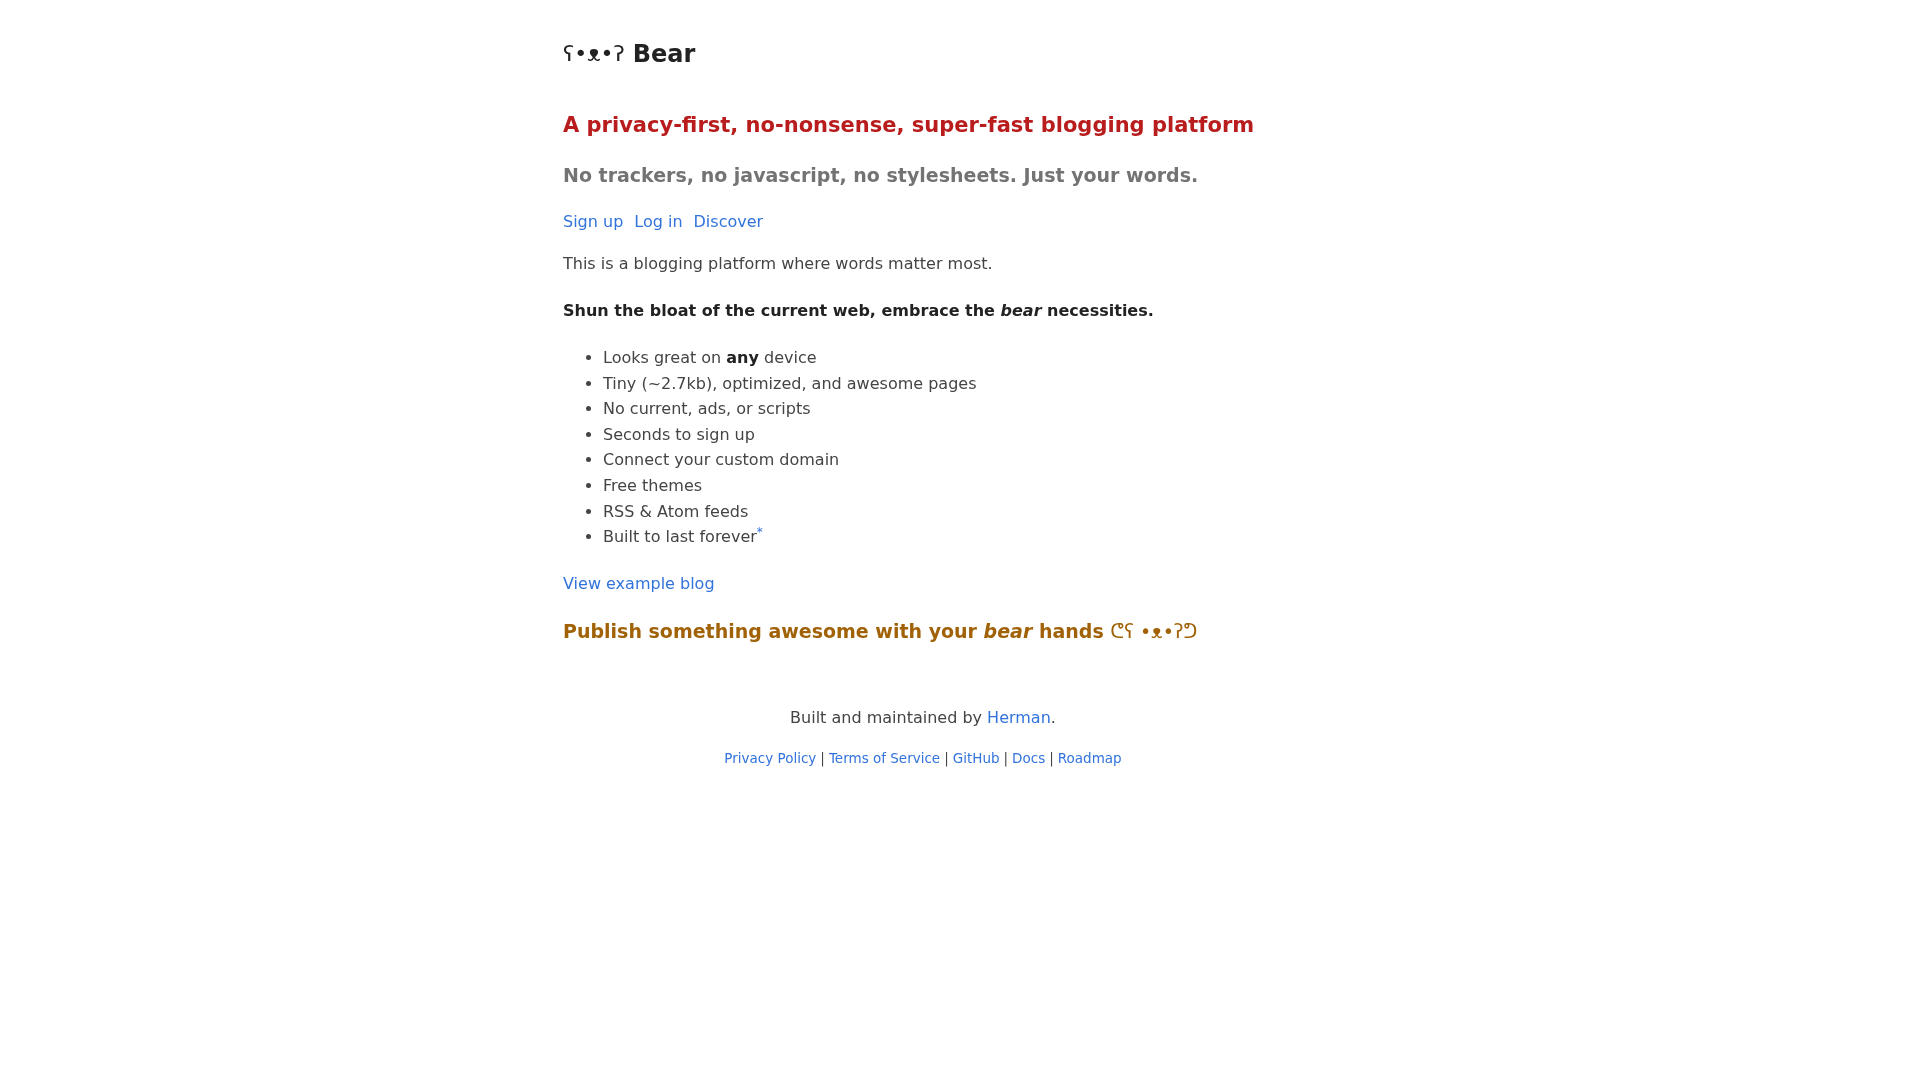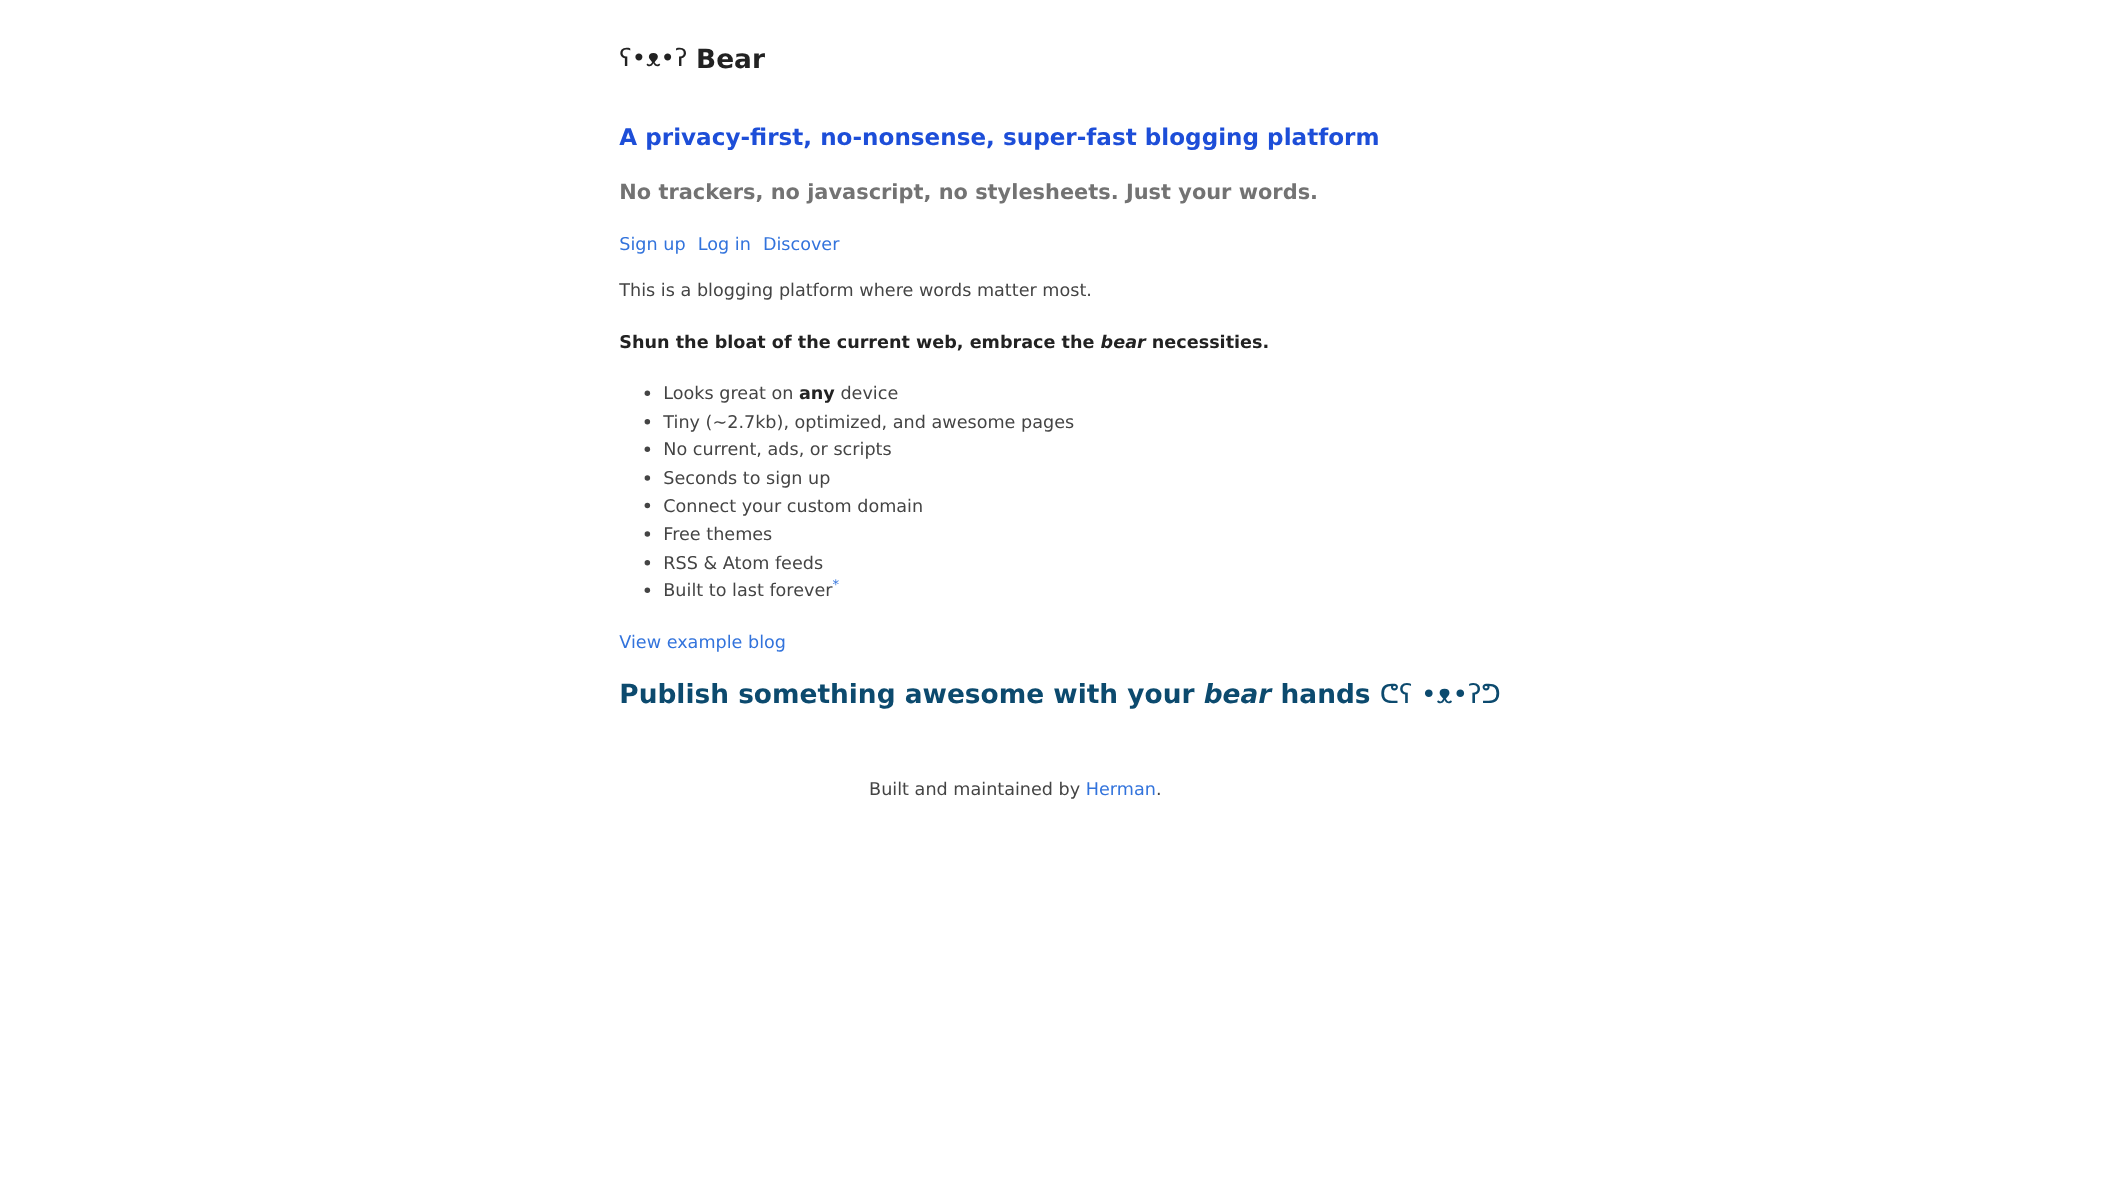--- a/index.html
+++ b/index.html
@@ -13,21 +13,21 @@
     .wrap { position: absolute; left: 563px; width: 720px; }
     a { color: #3273dc; text-decoration: none; }
     .title {
       position: absolute; top: 37px; margin: 0;
       font-size: 24px; font-weight: bold; color: #222222; line-height: 34px;
       display: flex; align-items: center;
     }
     .title .bear-face { font-weight: normal; font-size: 22px; margin-right: 8px; }
     .h2 {
       position: absolute; top: 110px; margin: 0;
-      font-size: 21px; font-weight: bold; color: #1d4ed8; line-height: 30px;
+      font-size: 21px; font-weight: bold; color: #b91c1c; line-height: 30px;
       white-space: nowrap;
     }
     .h3a {
       position: absolute; top: 161px; margin: 0;
       font-size: 19px; font-weight: bold; color: #737373; line-height: 28px;
       white-space: nowrap;
     }
     .nav { position: absolute; top: 210px; line-height: 24px; font-size: 16px; }
     .nav a { margin-right: 11px; }
     .intro { position: absolute; top: 252px; margin: 0; line-height: 24px; }
@@ -38,21 +38,21 @@
     .features {
       position: absolute; top: 345px; left: 0; margin: 0; padding-left: 40px;
       list-style: disc; line-height: 25.6px; font-size: 16px;
     }
     .features li { margin: 0; }
     .features li b { color: #222222; }
     .features sup { font-size: 12px; line-height: 0; }
     .example { position: absolute; top: 572px; line-height: 24px; }
     .h3b {
       position: absolute; top: 617px; margin: 0;
-      font-size: 24px; font-weight: bold; color: #0c4a6e; line-height: 28px; white-space: nowrap;
+      font-size: 19px; font-weight: bold; color: #a16207; line-height: 28px; white-space: nowrap;
     }
     .h3b .hands-face { font-weight: normal; }
     .footer {
       position: absolute; top: 705px; left: 563px; width: 720px; text-align: center;
     }
     .footer .credit { margin: 0; line-height: 26px; color: #444444; }
     .footer .links { margin-top: 16px; font-size: 13.5px; line-height: 22px; color: #444444; }
     .footer .links .sep { margin: 0 4px; }
   </style>
 </head>
@@ -88,13 +88,16 @@
     <li><span>Built to last forever</span><sup><a href="#">*</a></sup></li>
   </ul>
 
   <a href="#" class="example">View example blog</a>
 
   <h3 class="h3b"><span>Publish something awesome with your </span><i>bear</i><span> hands </span><span class="hands-face">ᕦʕ •ᴥ•ʔᕤ</span></h3>
 </div>
 
 <footer class="footer">
   <p class="credit"><span>Built and maintained by </span><a href="#">Herman</a><span>.</span></p>
+  <div class="links">
+    <a href="#">Privacy Policy</a><span class="sep">|</span><a href="#">Terms of Service</a><span class="sep">|</span><a href="#">GitHub</a><span class="sep">|</span><a href="#">Docs</a><span class="sep">|</span><a href="#">Roadmap</a>
+  </div>
 </footer>
 
 </body></html>

